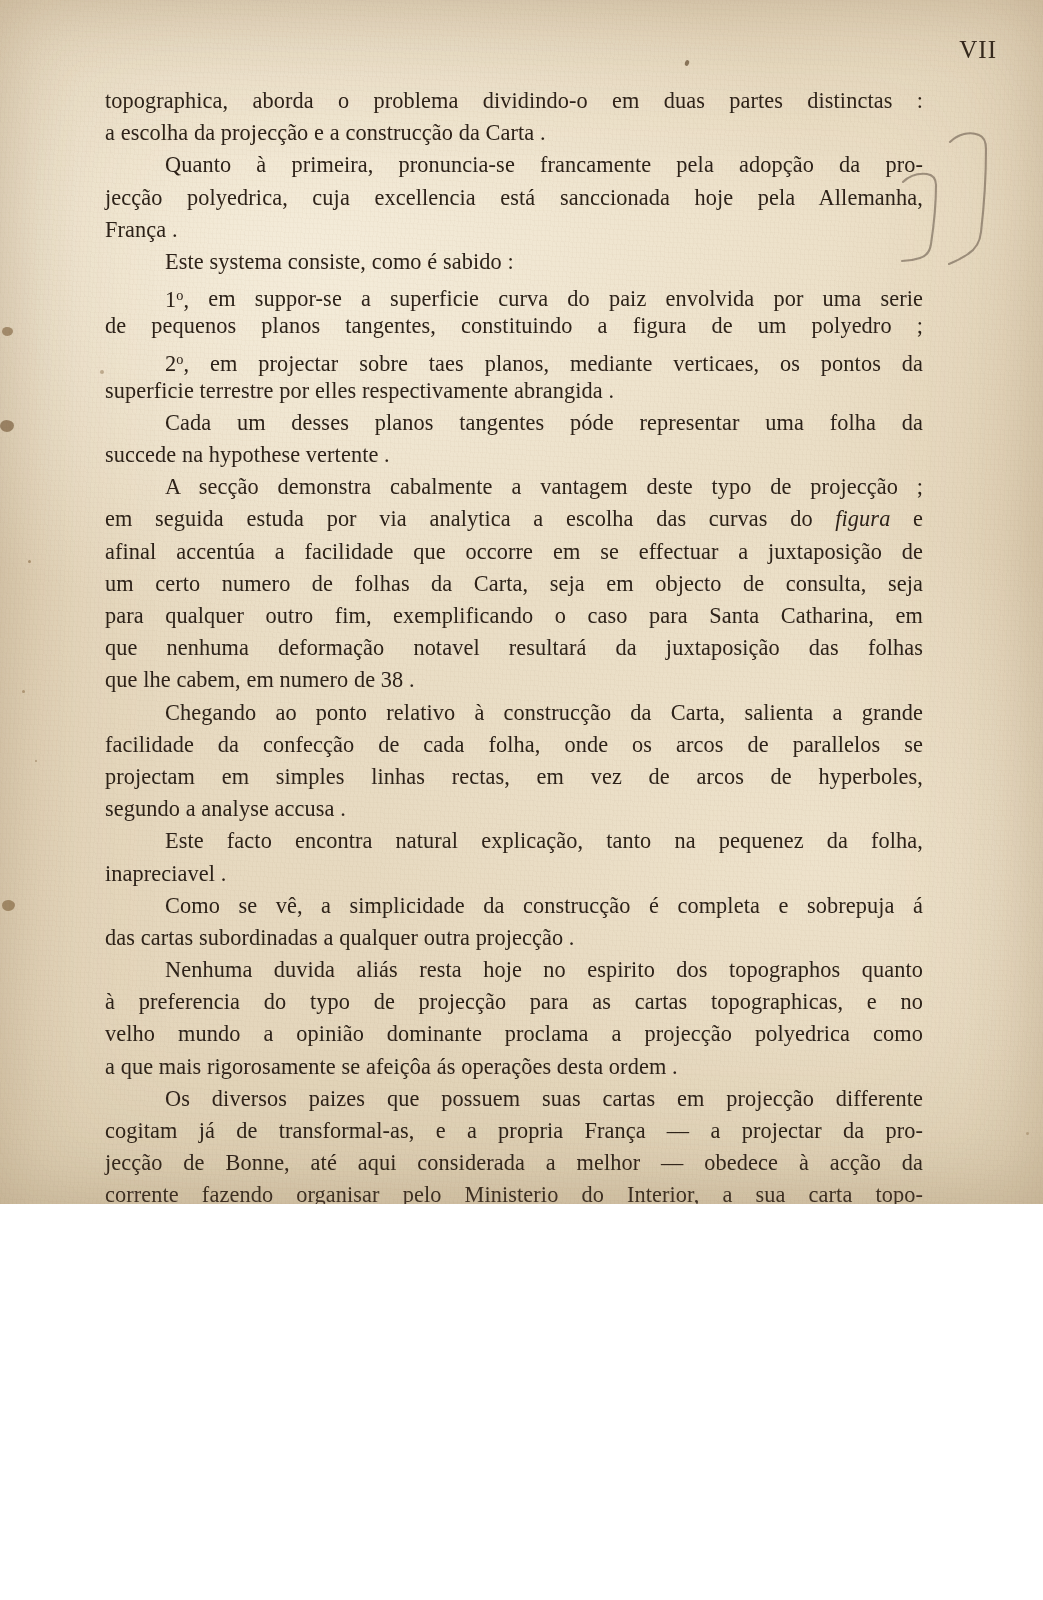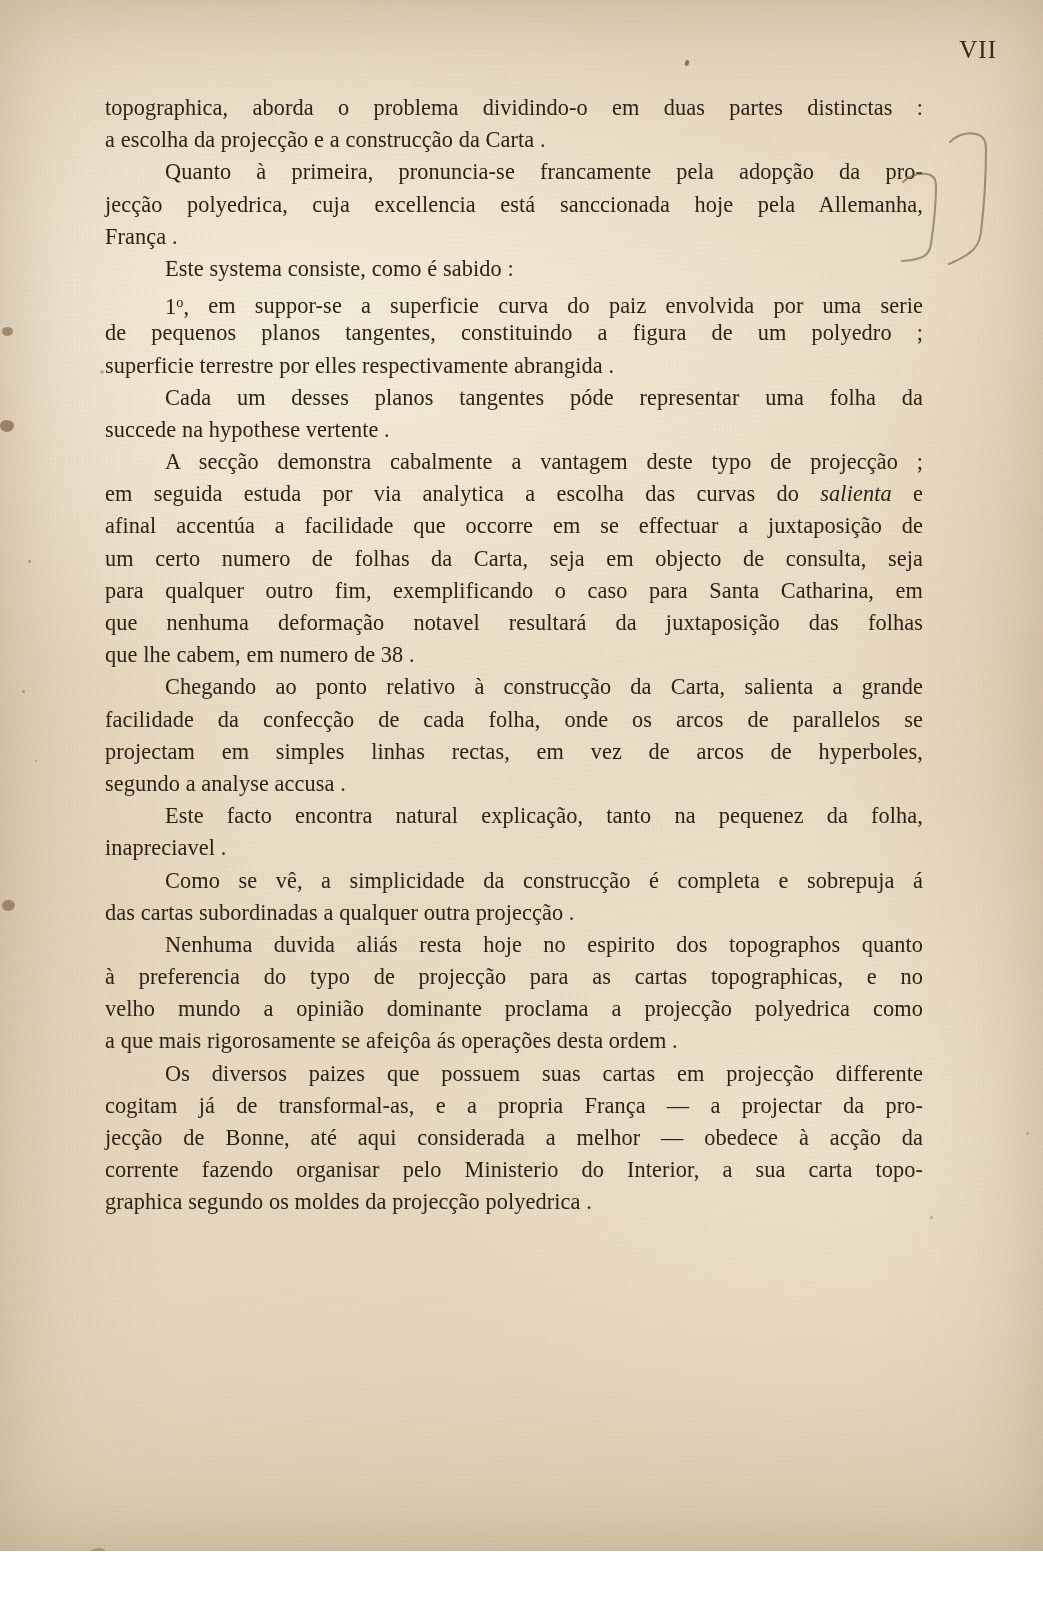--- a/index.html
+++ b/index.html
@@ -4,21 +4,21 @@
 <style>
   html, body {
     margin: 0;
     padding: 0;
     background: #ffffff;
   }
 
   #page {
     position: relative;
     width: 1043px;
-    height: 1551px;
+    height: 1204px;
     overflow: hidden;
     background: #e9dcc2;
     background-image:
       radial-gradient(ellipse 780px 520px at 30% 22%, rgba(247,240,224,0.75) 0%, rgba(247,240,224,0) 70%),
       radial-gradient(ellipse 620px 480px at 78% 72%, rgba(243,233,212,0.55) 0%, rgba(243,233,212,0) 72%),
       radial-gradient(ellipse 400px 900px at 2% 50%, rgba(222,205,176,0.55) 0%, rgba(222,205,176,0) 65%),
       radial-gradient(ellipse 340px 820px at 99% 45%, rgba(219,201,171,0.5) 0%, rgba(219,201,171,0) 68%),
       linear-gradient(180deg, #e6d8be 0%, #ece0c8 18%, #eadec6 52%, #e5d7bd 84%, #ded0b4 100%);
     font-family: "Liberation Serif", "DejaVu Serif", serif;
     color: #2c2118;
@@ -53,21 +53,21 @@
     right: 46px;
     font-size: 25px;
     letter-spacing: 1px;
     color: #2e2319;
   }
 
   
   .textblock {
     position: absolute;
     left: 105px;
-    top: 92px;
+    top: 85px;
     width: 818px;
   }
 
   .line {
     height: 32.2px;
     font-size: 22.3px;
     line-height: 32.2px;
     white-space: nowrap;
     letter-spacing: 0.1px;
     color: #2d2219;
@@ -158,28 +158,31 @@
     <div class="line j">jecção polyedrica,  cuja excellencia está  sanccionada hoje pela Allemanha,</div>
     <div class="line">França .</div>
     <div class="line indent">Este systema consiste, como é sabido :</div>
 
     <div class="line j indent">
       <span><span>1</span><span class="ord">o</span>,</span><span> em  suppor-se a superficie  curva do paiz envolvida por uma  serie</span>
     </div>
 
     <div class="line j">de pequenos  planos tangentes, constituindo a figura de um polyedro ;</div>
 
+    <div class="line j indent">
+      <span><span>2</span><span class="ord">o</span>,</span><span> em projectar  sobre  taes  planos, mediante  verticaes, os pontos da</span>
+    </div>
 
     <div class="line">superficie terrestre por elles respectivamente abrangida .</div>
     <div class="line j indent">Cada  um  desses  planos  tangentes  póde representar  uma  folha  da</div>
     <div class="line">succede na hypothese  vertente .</div>
     <div class="line j indent">A secção demonstra cabalmente  a  vantagem deste typo de projecção ;</div>
 
     <div class="line j">
-      <span>em seguida  estuda por via analytica  a escolha das  curvas do </span><span class="ital">salienta</span><span> e</span>
+      <span>em seguida  estuda por via analytica  a escolha das  curvas do </span><span class="ital">figura</span><span> e</span>
     </div>
 
     <div class="line j">afinal accentúa a  facilidade que  occorre em se effectuar a juxtaposição de</div>
     <div class="line j">um certo  numero de  folhas  da Carta, seja  em objecto  de  consulta, seja</div>
     <div class="line j">para qualquer  outro fim, exemplificando o caso para Santa  Catharina, em</div>
     <div class="line j">que nenhuma  deformação  notavel  resultará  da  juxtaposição  das  folhas</div>
     <div class="line">que lhe cabem, em numero de 38 .</div>
     <div class="line j indent">Chegando ao ponto relativo à construcção da Carta, salienta a grande</div>
     <div class="line j">facilidade  da  confecção  de  cada  folha,  onde  os  arcos  de  parallelos  se</div>
     <div class="line j">projectam  em  simples  linhas   rectas,  em  vez   de  arcos   de hyperboles,</div>

